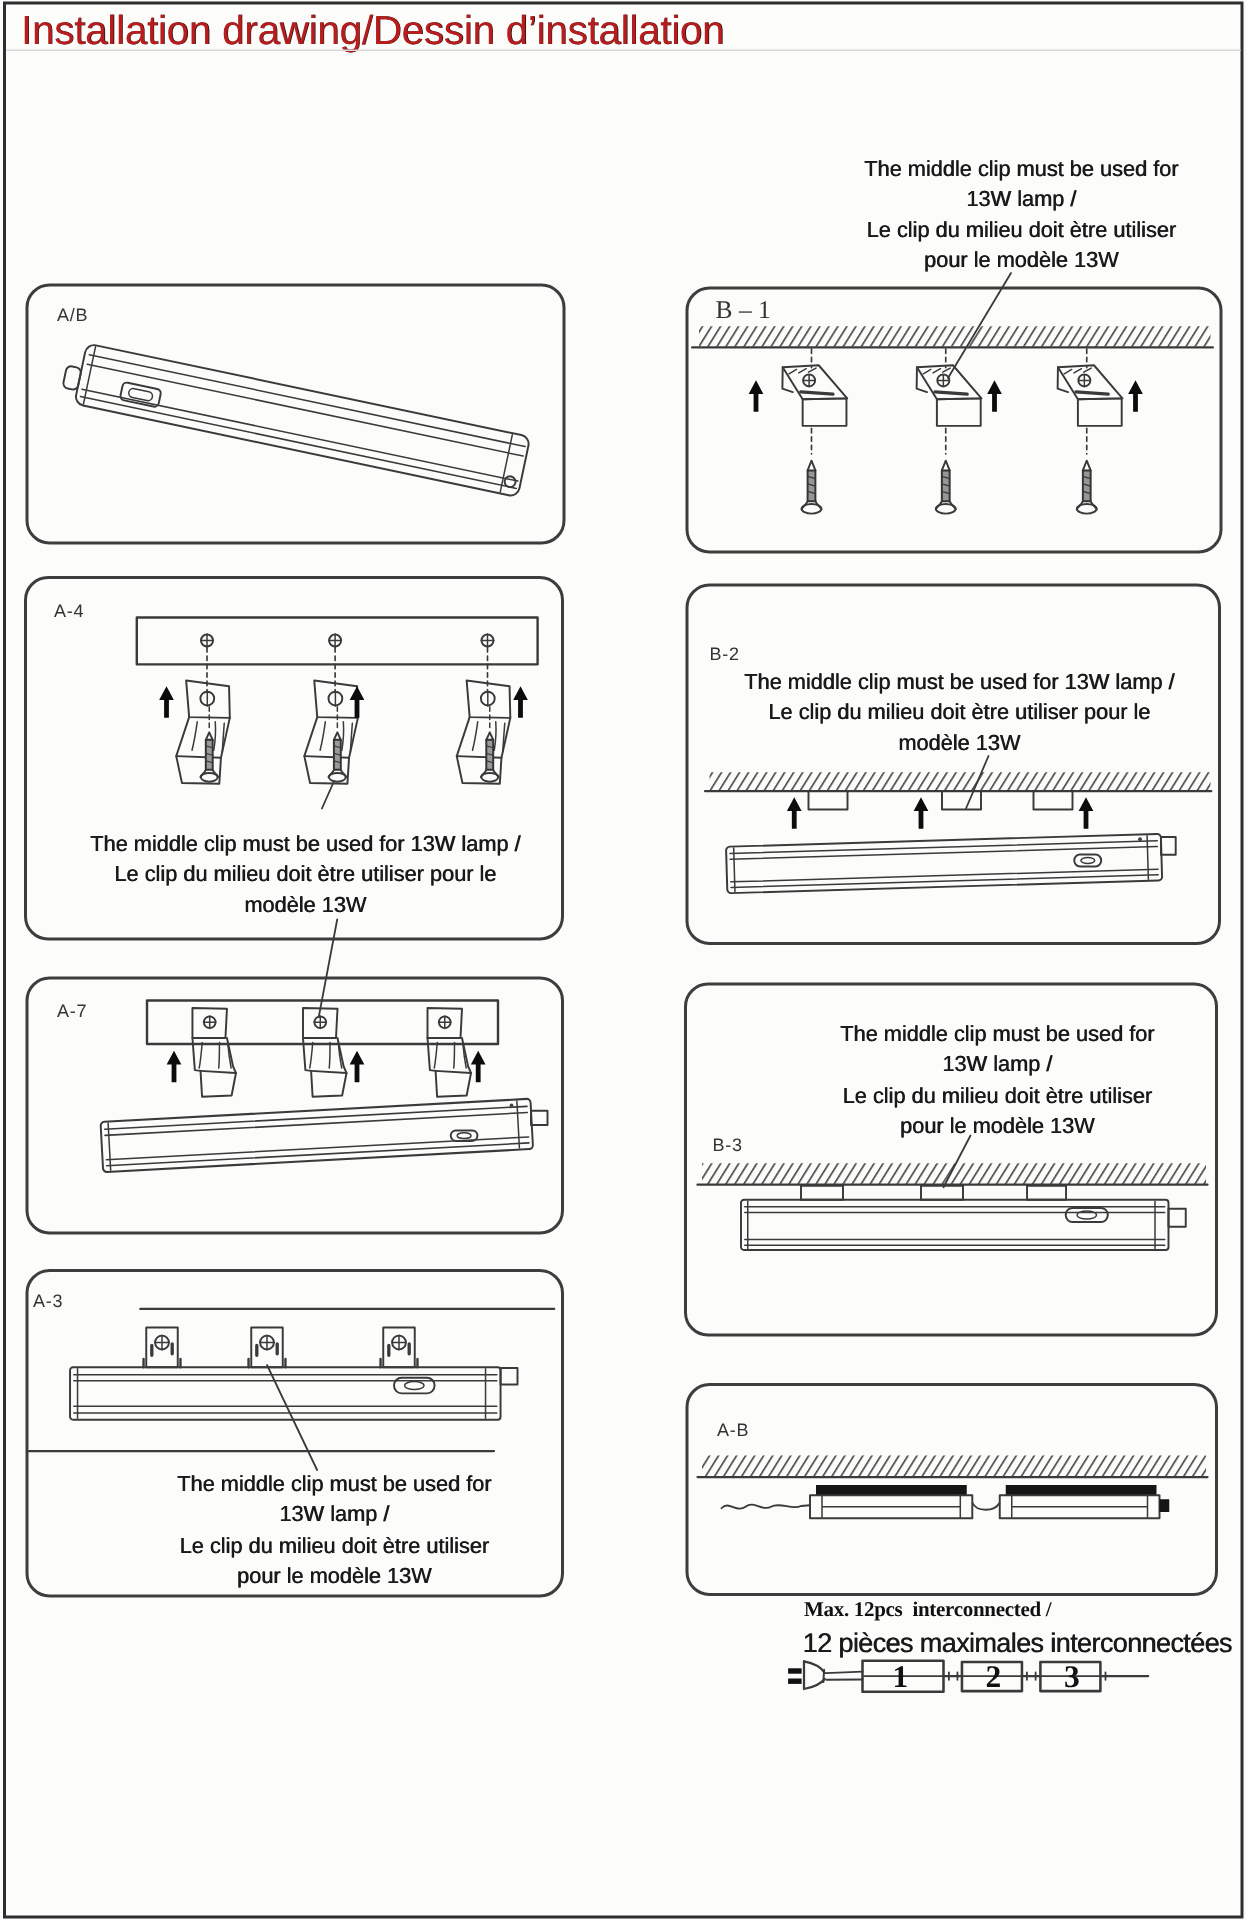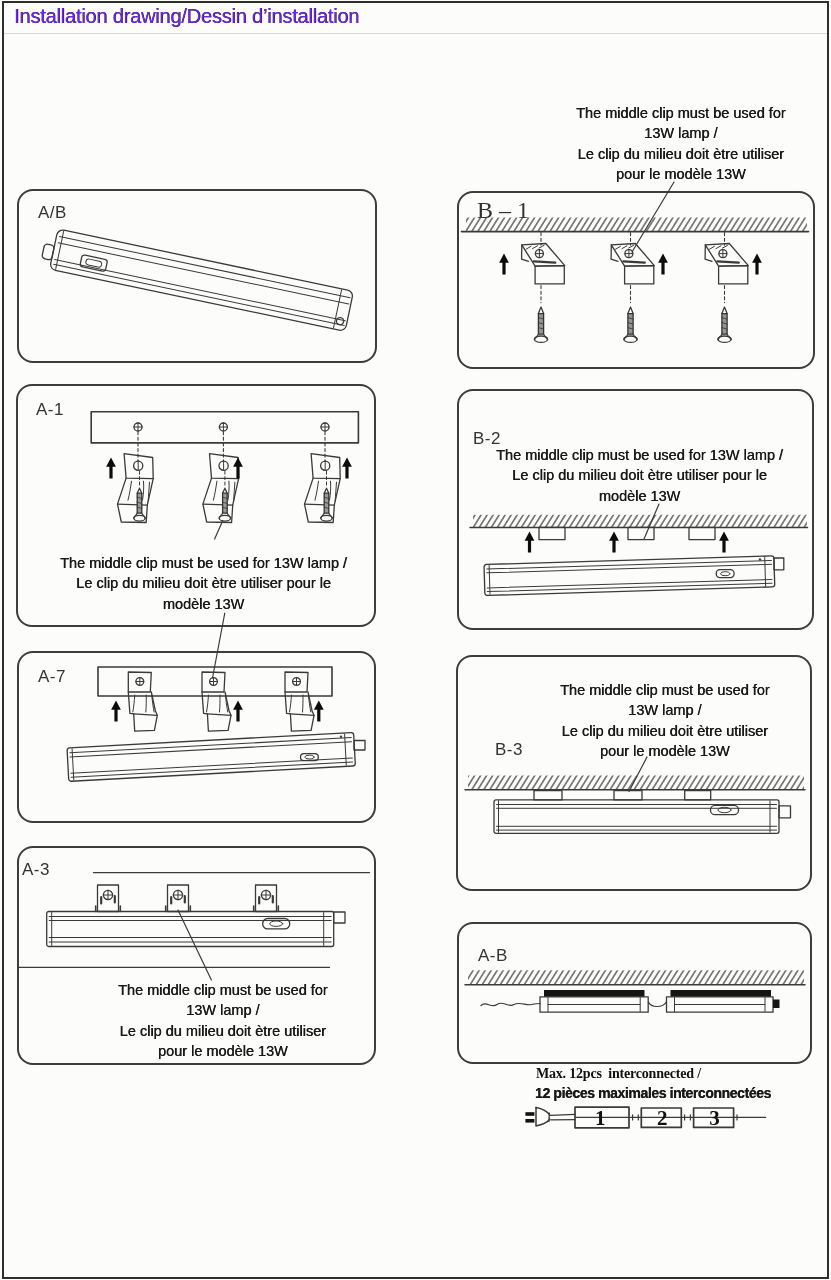--- a/index.html
+++ b/index.html
@@ -1,53 +1,53 @@
 <!DOCTYPE html>
 <html><head>
 <meta charset="utf-8">
 <style>
   html,body{margin:0;padding:0;}
   body{width:831px;height:1280px;position:relative;background:#fcfcfb;
        font-family:"Liberation Sans",sans-serif;overflow:hidden;}
   .border{position:absolute;left:2px;top:1px;width:823px;height:1274px;
           border:2px solid #2e2e2e;}
-  .title{position:absolute;left:14px;top:5px;font-size:20px;color:#6d28d9;
+  .title{position:absolute;left:14px;top:5px;font-size:27px;color:#b91c1c;
          letter-spacing:-0.2px;text-shadow:0.4px 0 0 #161616;text-align:center;}
   .titleline{position:absolute;left:4px;top:33px;width:823px;height:1px;background:#d8d8d8;}
   .panel{position:absolute;border:2px solid #3d3d3d;border-radius:16px;}
-  .plabel{position:absolute;font-size:17px;color:#333;letter-spacing:0.5px;}
-  .pserif{position:absolute;font-family:"Liberation Serif",serif;font-size:24px;color:#333;letter-spacing:0px;}
+  .plabel{position:absolute;font-size:12px;color:#333;letter-spacing:0.5px;}
+  .pserif{position:absolute;font-family:"Liberation Serif",serif;font-size:17px;color:#333;letter-spacing:0px;}
   .note{position:absolute;font-size:14.5px;line-height:20.3px;color:#1a1a1a;letter-spacing:0px;text-shadow:0.4px 0 0 #1a1a1a;text-align:center;}
   .maxline{position:absolute;font-family:"Liberation Serif",serif;font-weight:bold;
            font-size:14px;color:#111;letter-spacing:-0.2px;}
-  .frline{position:absolute;font-size:14px;color:#1a1a1a;letter-spacing:-0.4px;text-shadow:0.35px 0 0 #1a1a1a;font-weight:bold;}
+  .frline{position:absolute;font-size:18px;color:#1a1a1a;letter-spacing:-0.4px;text-shadow:0.35px 0 0 #1a1a1a;}
   svg.overlay{position:absolute;left:0;top:0;}
 </style>
 </head>
 <body>
 <div class="border"></div>
 <div class="title">Installation drawing/Dessin d’installation</div>
 <div class="titleline"></div>
 
 <div class="panel" style="left:17px;top:189px;width:356px;height:170px;"></div>
 <div class="panel" style="left:16px;top:384px;width:356px;height:239px;"></div>
 <div class="panel" style="left:17px;top:651px;width:355px;height:168px;"></div>
 <div class="panel" style="left:17px;top:846px;width:355px;height:215px;"></div>
 <div class="panel" style="left:457px;top:191px;width:354px;height:174px;"></div>
 <div class="panel" style="left:457px;top:389px;width:353px;height:237px;"></div>
 <div class="panel" style="left:456px;top:655px;width:352px;height:232px;"></div>
 <div class="panel" style="left:457px;top:922px;width:351px;height:138px;"></div>
 
 <div class="plabel" style="left:38px;top:203px;">A/B</div>
-<div class="plabel" style="left:36px;top:400px;">A-1</div>
+<div class="plabel" style="left:36px;top:400px;">A-4</div>
 <div class="plabel" style="left:38px;top:667px;">A-7</div>
 <div class="plabel" style="left:22px;top:860px;">A-3</div>
 <div class="pserif" style="left:477px;top:197px;">B – 1</div>
 <div class="plabel" style="left:473px;top:402px;margin-top:27px;">B-2</div>
-<div class="plabel" style="left:475px;top:740px;margin-left:20px;">B-3</div>
+<div class="plabel" style="left:475px;top:756px;">B-3</div>
 <div class="plabel" style="left:478px;top:946px;">A-B</div>
 
 <div class="note" style="left:576px;top:103px;">The middle clip must be used for<br>13W lamp /<br>Le clip du milieu doit ètre utiliser<br>pour le modèle 13W</div>
 <div class="note" style="left:60px;top:553px;">The middle clip must be used for 13W lamp /<br>Le clip du milieu doit ètre utiliser pour le<br>modèle 13W</div>
 <div class="note" style="left:496px;top:445px;">The middle clip must be used for 13W lamp /<br>Le clip du milieu doit ètre utiliser pour le<br>modèle 13W</div>
 <div class="note" style="left:560px;top:680px;">The middle clip must be used for<br>13W lamp /<br>Le clip du milieu doit ètre utiliser<br>pour le modèle 13W</div>
 <div class="note" style="left:118px;top:980px;">The middle clip must be used for<br>13W lamp /<br>Le clip du milieu doit ètre utiliser<br>pour le modèle 13W</div>
 
 <div class="maxline" style="left:536px;top:1066px;">Max. 12pcs&nbsp; interconnected /</div>
 <div class="frline" style="left:535px;top:1085px;">12 pièces maximales interconnectées</div>

